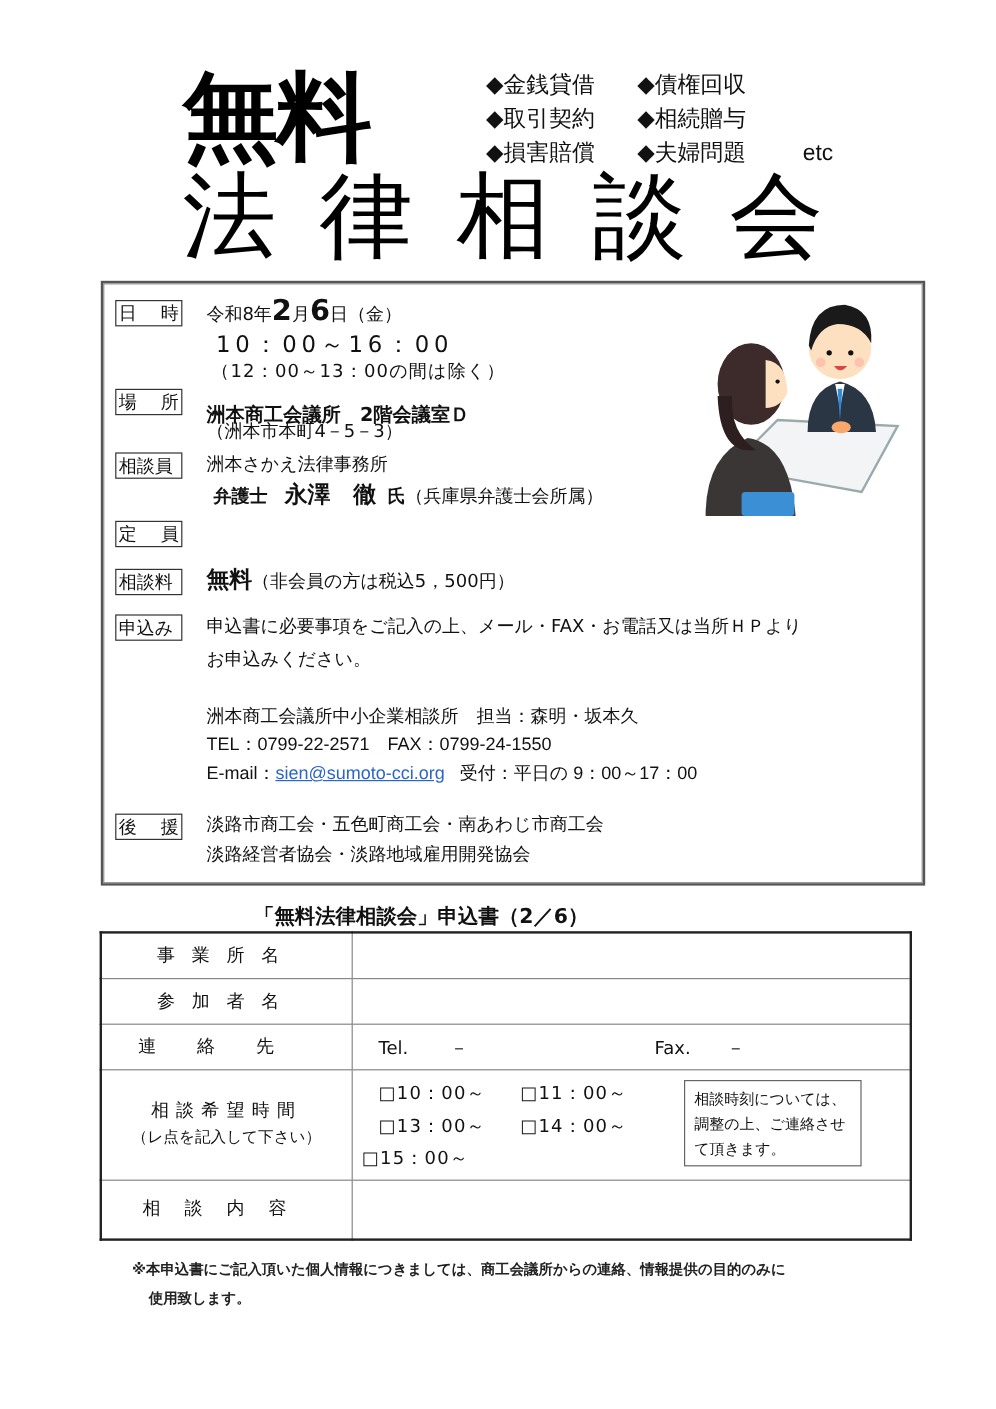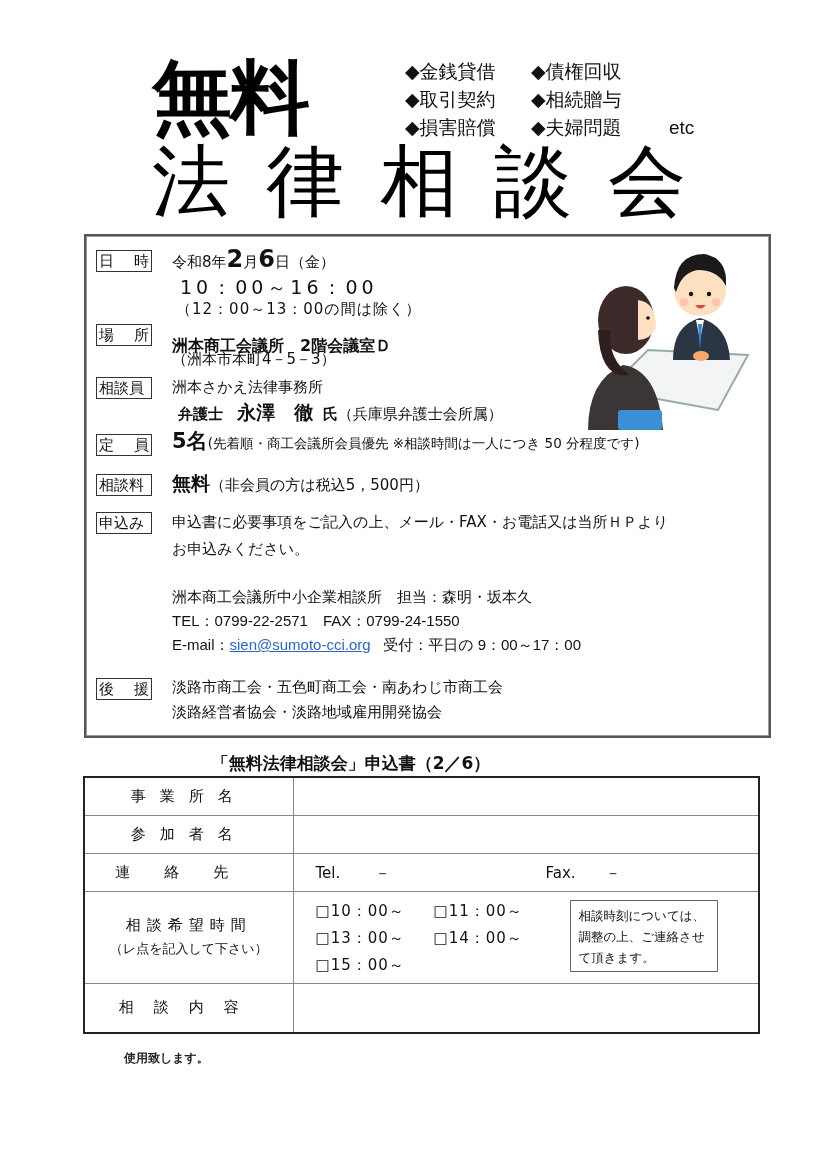--- a/index.html
+++ b/index.html
@@ -76,23 +76,20 @@
     </div>
   <div class="txt" style="left:86px;top:140px;">洲本さかえ法律事務所</div>
   <div class="txt" style="left:92px;top:165px;">
     <span class="bold">弁護士</span>&nbsp;&nbsp;&nbsp;<span class="mid">永澤　徹</span>&nbsp;&nbsp;<span class="bold">氏</span><span>（兵庫県弁護士会所属）</span>
   </div>
 
   <div class="lbl" style="left:10px;top:198px;">
       <span>定</span>
       <span>員</span>
     </div>
-  <div class="txt" style="left:86px;top:194px;">
-    <span class="mid" style="font-size:21px;">5名</span><span style="font-size:13.5px;">(先着順・商工会議所会員優先 ※相談時間は一人につき 50 分程度です)</span>
-  </div>
 
   <div class="lbl" style="left:10px;top:238px;">
       <span>相談料</span>
     </div>
   <div class="txt" style="left:86px;top:236px;">
     <span class="mid">無料</span><span>（非会員の方は税込5，500円）</span>
   </div>
 
   <div class="lbl" style="left:10px;top:276px;">
       <span>申込み</span>
@@ -160,31 +157,32 @@
     <td class="h" style="letter-spacing:6px;line-height:24px;">
       <span>相談希望時間</span>
       <span class="h-sub">（レ点を記入して下さい）</span>
     </td>
     <td>
       <div class="slots">
         <span class="slot" style="left:22px;top:10px;">□10：00～</span>
         <span class="slot" style="left:140px;top:10px;">□11：00～</span>
         <span class="slot" style="left:22px;top:37px;">□13：00～</span>
         <span class="slot" style="left:140px;top:37px;">□14：00～</span>
-        <span class="slot" style="left:22px;top:64px;">□15：00～</span>
+        <span class="slot" style="left:8px;top:64px;">□15：00～</span>
         <div class="note-box">
           <div>相談時刻については、</div>
           <div>調整の上、ご連絡させ</div>
           <div>て頂きます。</div>
         </div>
       </div>
     </td>
   </tr>
   <tr class="r5">
     <td class="h" style="letter-spacing:20px;">相談内容</td>
     <td></td>
   </tr>
 </tbody>
   </table>
 
 <div class="footnote">
+  <div>※本申込書にご記入頂いた個人情報につきましては、商工会議所からの連絡、情報提供の目的のみに</div>
   <div style="padding-left:14px;">使用致します。</div>
 </div>
 
 </body></html>

